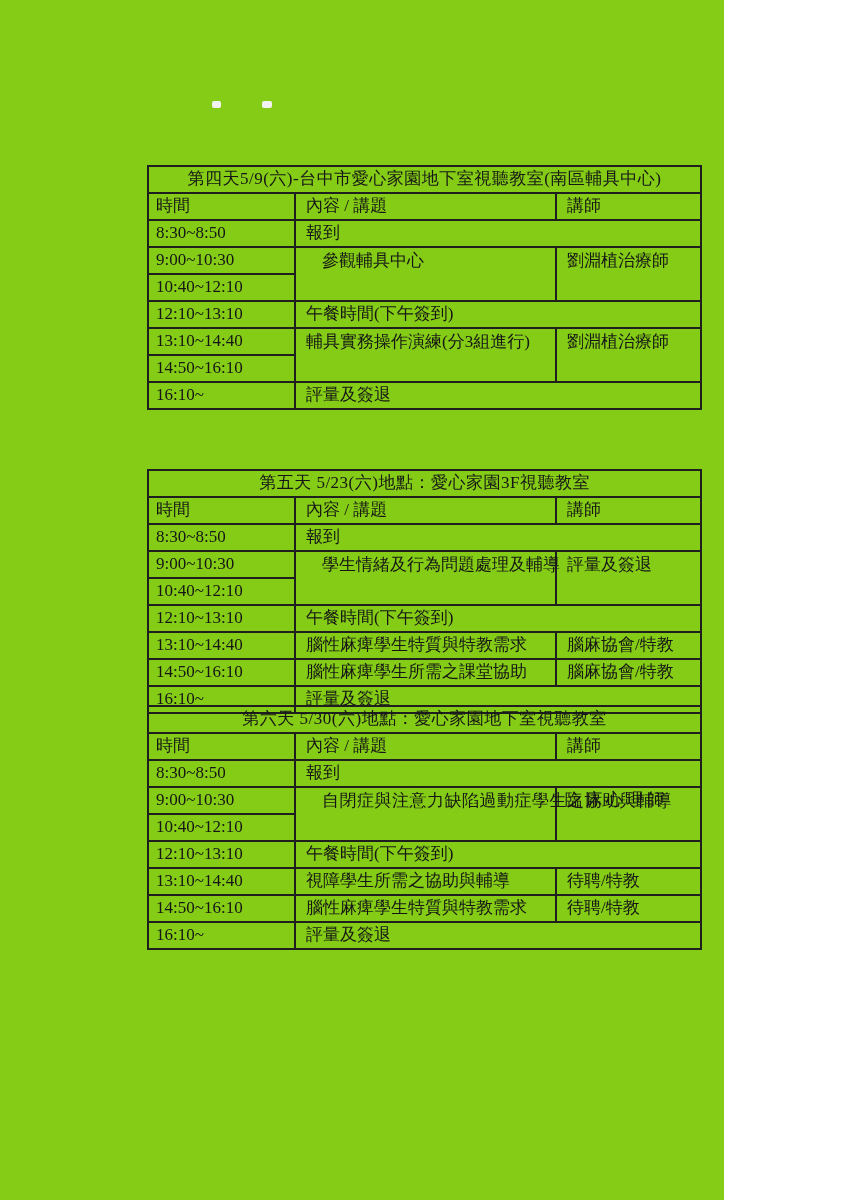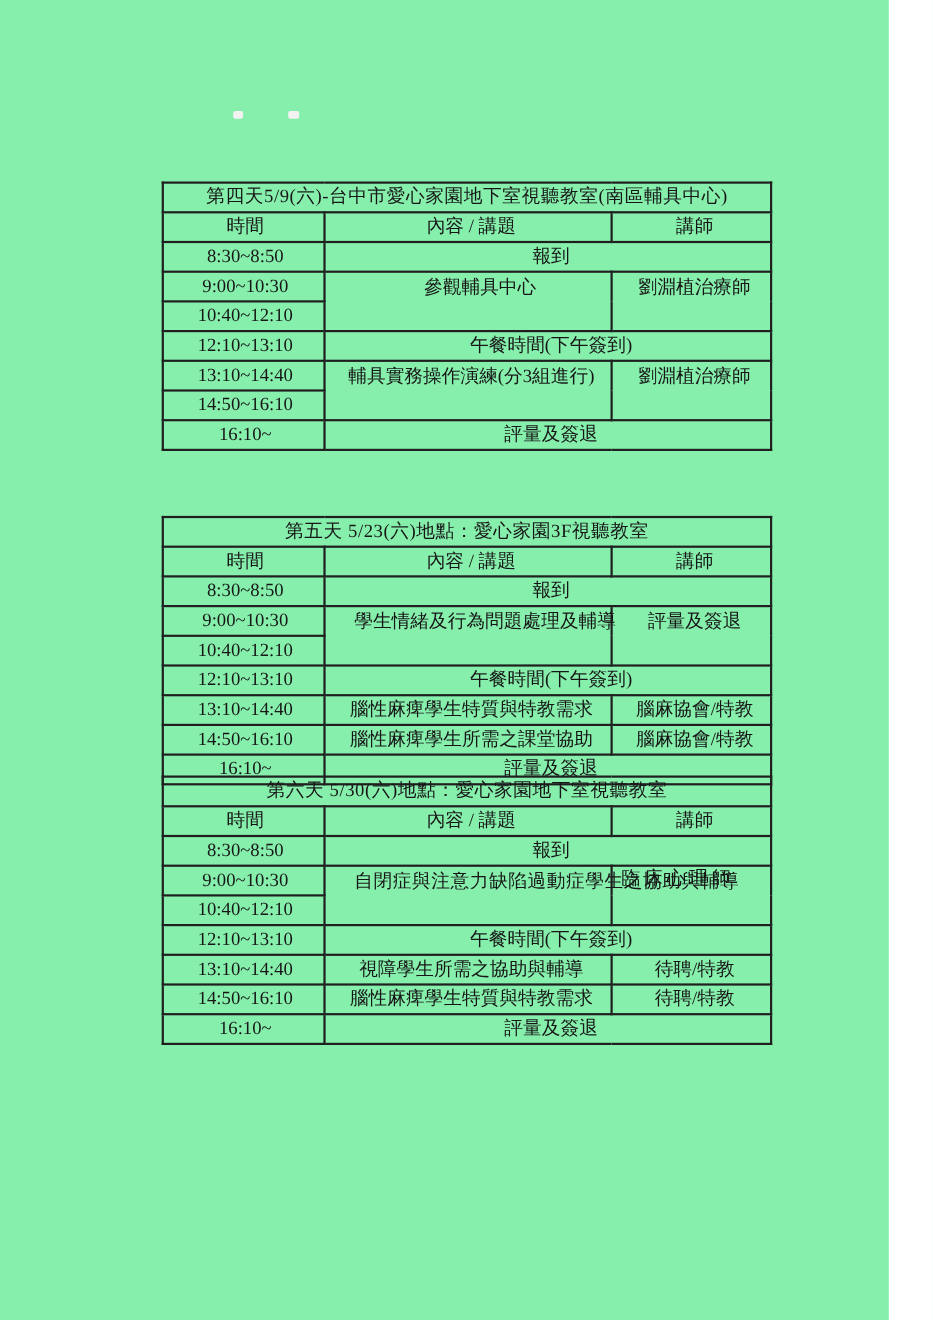--- a/index.html
+++ b/index.html
@@ -1,20 +1,20 @@
 <!DOCTYPE html>
 <html><head>
 <meta charset="utf-8">
 <style>
   html, body { margin: 0; padding: 0; background: #ffffff; }
   .page {
     position: relative;
-    width: 808px;
+    width: 724px;
     height: 1200px;
-    background: #86efac;
+    background: #84cc16;
     font-family: "Liberation Serif", "DejaVu Serif", serif;
     color: #161616;
     overflow: hidden;
   }
   .tbl {
     position: absolute;
     left: 147px;
     width: 553px;
   }
   .tbl table {
@@ -25,21 +25,20 @@
   }
   .tbl td {
     border: 2px solid #1f1f1f;
     height: 25px;
     padding: 0 4px 0 10px;
     font-size: 17px;
     line-height: 1.1;
     vertical-align: middle;
     white-space: nowrap;
     overflow: visible;
-    text-align: center;
   }
   .tbl col.c-time    { width: 147px; }
   .tbl col.c-content { width: 261px; }
   .tbl col.c-lect    { width: 145px; }
   .tbl td.title {
     text-align: center;
     padding: 0 4px;
     letter-spacing: 0.5px;
   }
   .tbl td.time { padding-left: 7px; }

